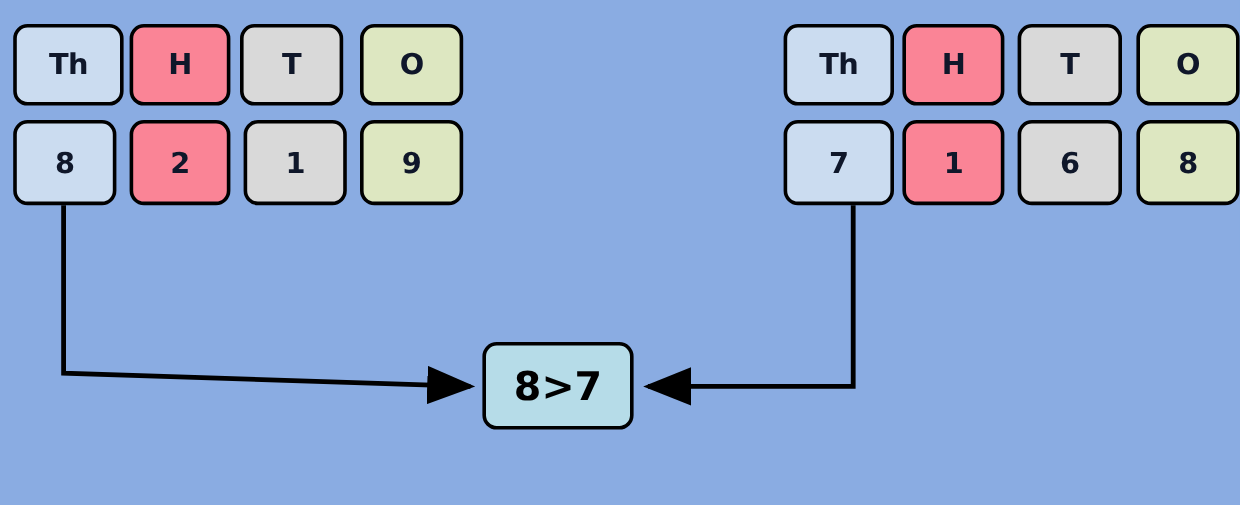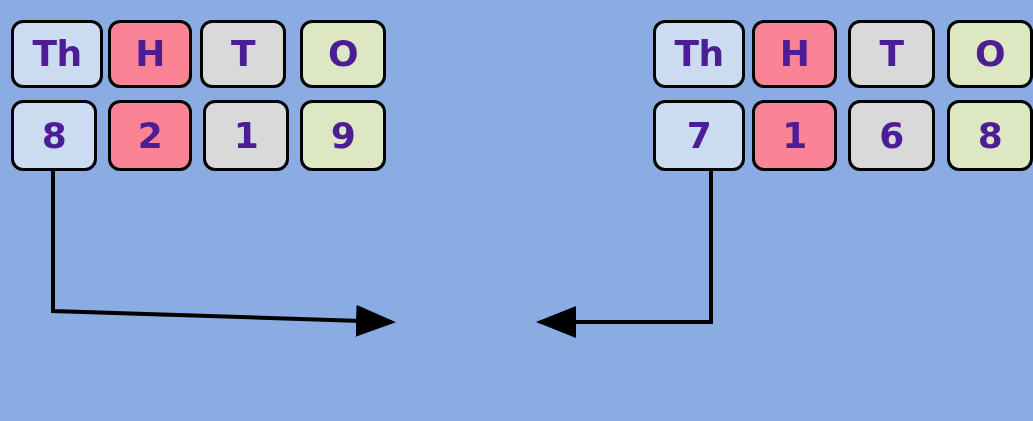--- a/index.html
+++ b/index.html
@@ -22,22 +22,22 @@
   }
   .tile {
     position: absolute;
     box-sizing: border-box;
     border: 3px solid #000000;
     border-radius: 12px;
     display: flex;
     align-items: center;
     justify-content: center;
     font-weight: bold;
-    font-size: 36px;
-    color: #4c1d95;
+    font-size: 24px;
+    color: #0f172a;
     line-height: 1;
     letter-spacing: -0.5px;
   }
   .tile.blue  { background: #cbdcf0; }
   .tile.pink  { background: #fa8496; }
   .tile.gray  { background: #d9d9d9; }
   .tile.green { background: #dde7c1; }
 
   .cmp-box {
     position: absolute;
@@ -102,14 +102,15 @@
       <marker id="arrowLeft" markerWidth="10" markerHeight="10" refX="9" refY="4" orient="auto" markerUnits="strokeWidth">
         <path d="M0,0 L10,4 L0,8 z" fill="#000000"></path>
       </marker>
     </defs>
 
     <path d="M 53,171 L 53,311 L 392,322" fill="none" stroke="#000000" stroke-width="4" stroke-linejoin="miter" stroke-linecap="butt" marker-end="url(#arrowRight)"></path>
 
     <path d="M 711,171 L 711,322 L 540,322" fill="none" stroke="#000000" stroke-width="4" stroke-linejoin="miter" stroke-linecap="butt" marker-end="url(#arrowLeft)"></path>
   </svg>
 
+  <div class="cmp-box" style="left:402px; top:285px; width:126px; height:73px;">8&gt;7</div>
 
 </div>
 
 </body></html>

